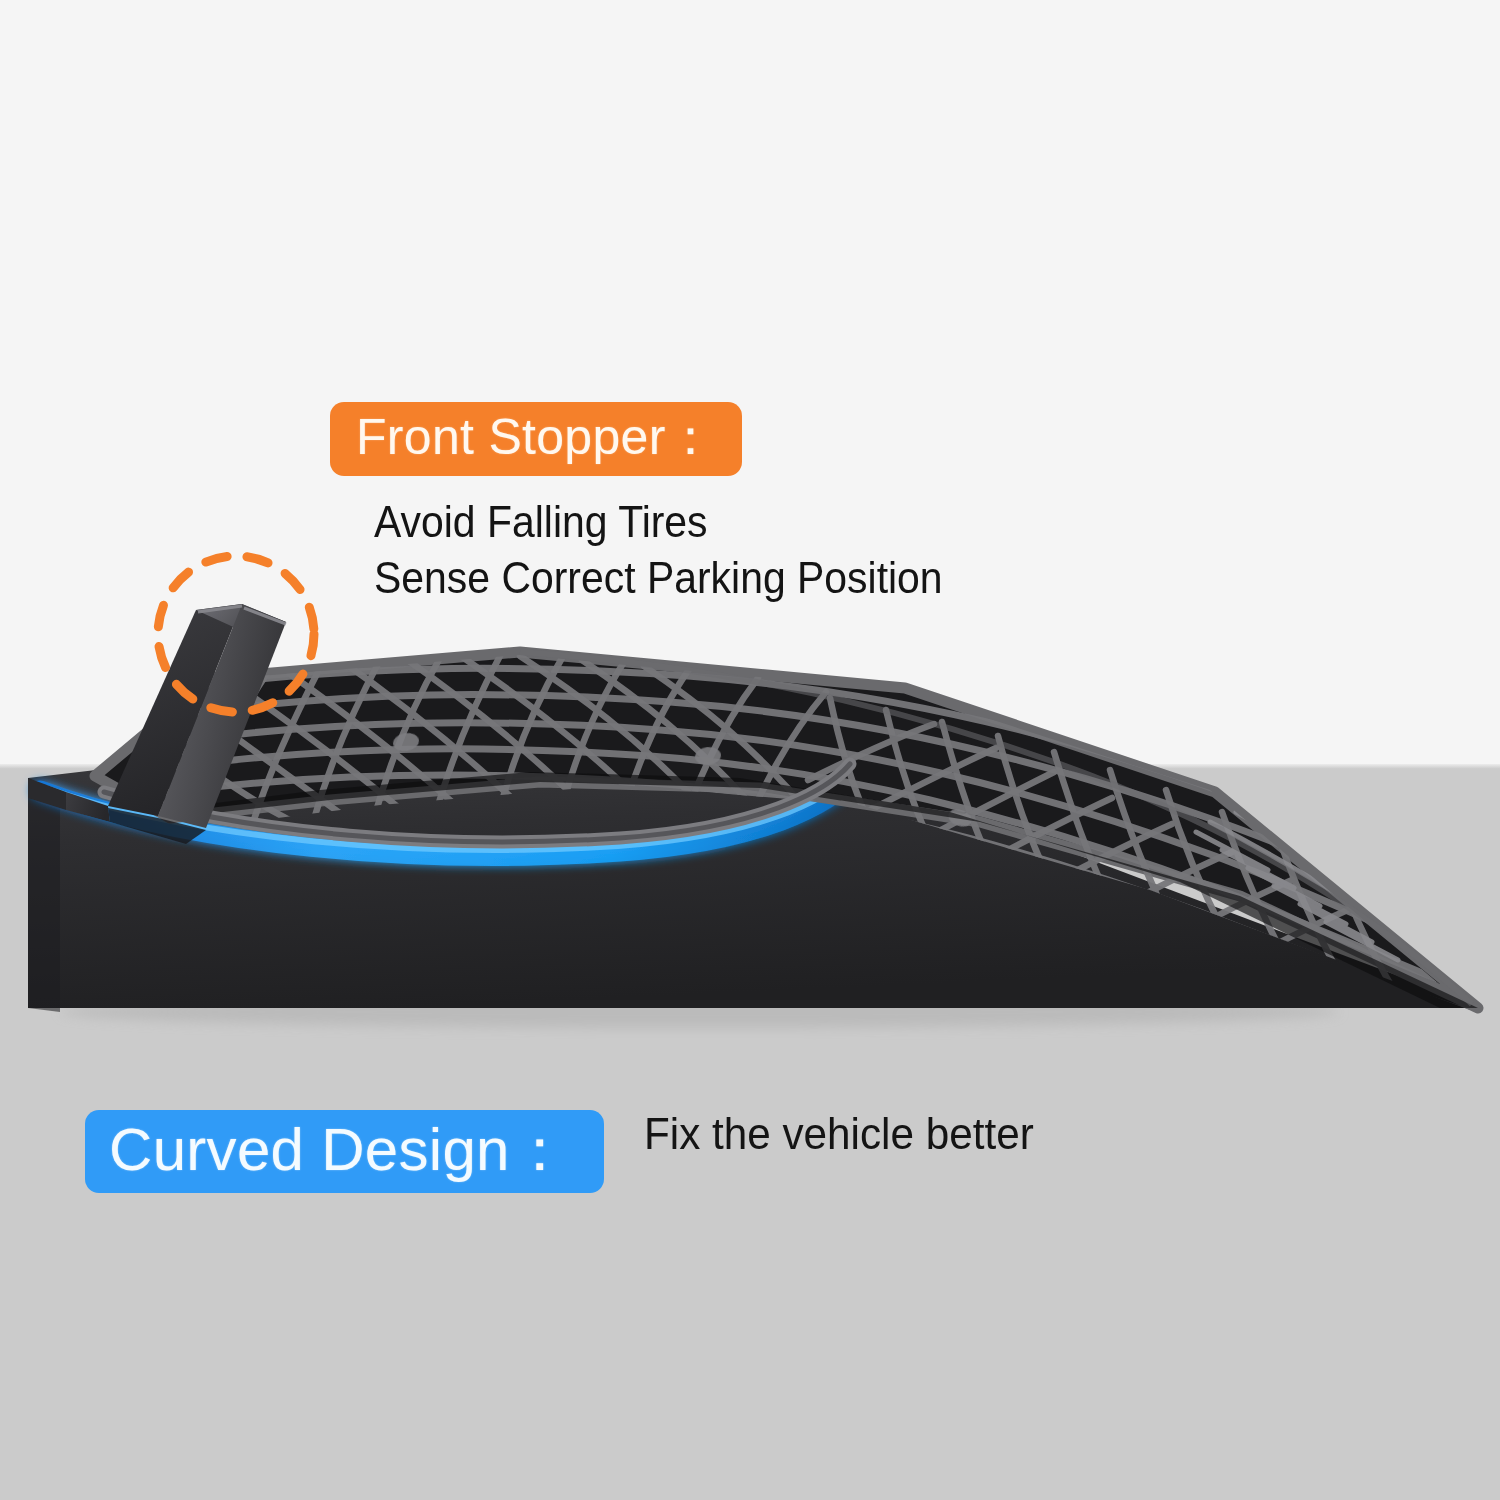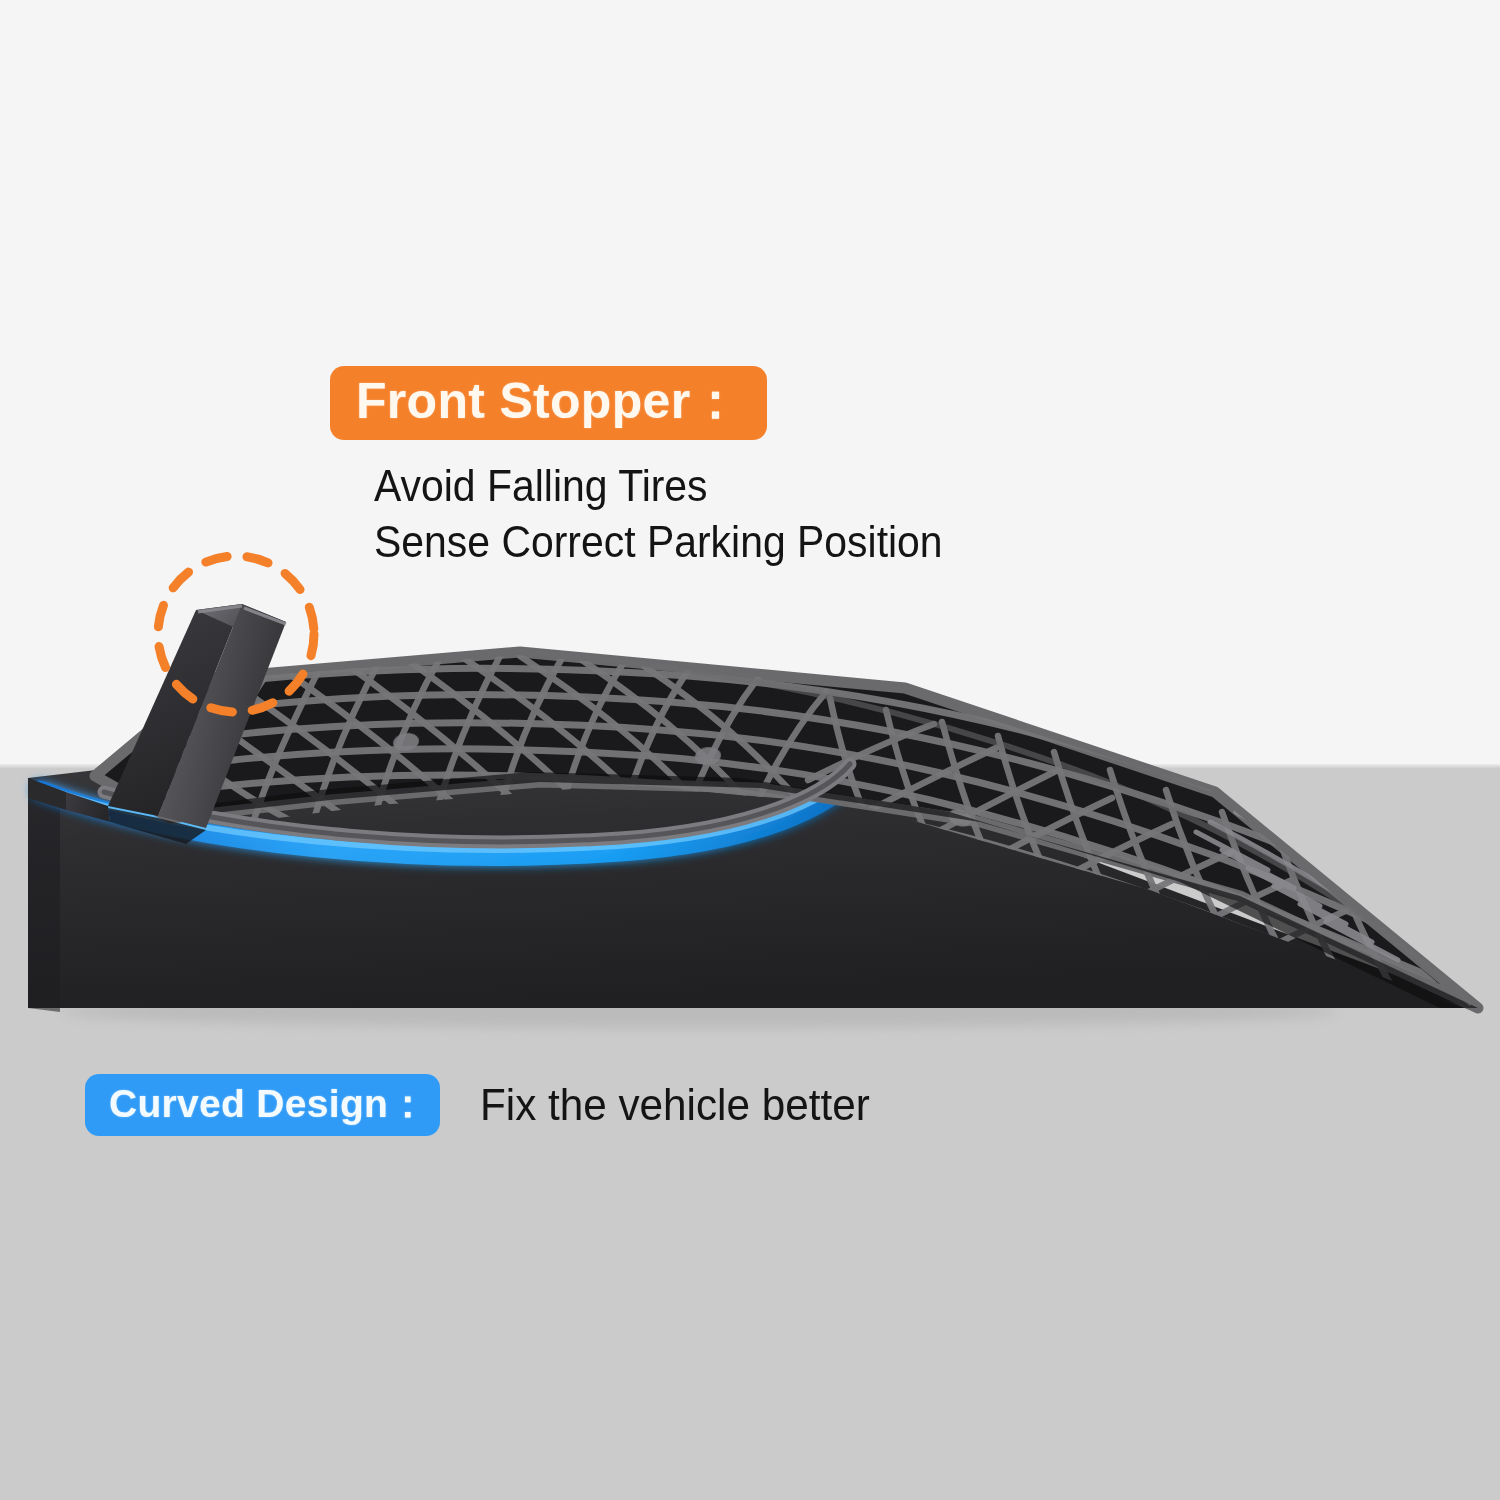--- a/index.html
+++ b/index.html
@@ -54,36 +54,37 @@
   .callout-top {
     position: absolute;
     left: 330px;
     top: 366px;
     width: 760px;
   }
   .badge {
     display: inline-block;
     border-radius: 14px;
     padding: 10px 26px 14px 26px;
-    font-weight: bold;
+    font-weight: normal;
     letter-spacing: 0.3px;
     line-height: 1.0;
     white-space: nowrap;
+    margin-top: 36px;
   }
   .badge-orange {
     background: #f5802a;
     color: #fff8ef;
     font-size: 50px;
     text-shadow: 0 0 2px rgba(255,255,255,0.35);
   }
   .badge-blue {
     background: #309bf7;
     color: #f4fbff;
-    font-size: 39px;
-    padding: 10px 13px 13px 24px;
+    font-size: 60px;
+    padding: 10px 34px 13px 24px;
     text-shadow: 0 0 2px rgba(255,255,255,0.45);
   }
   .callout-lines {
     margin-top: 18px;
     margin-left: 44px;
     color: #141414;
     font-size: 44px;
     line-height: 1.28;
     font-family: "Liberation Sans", sans-serif;
     transform: scaleX(0.93);

